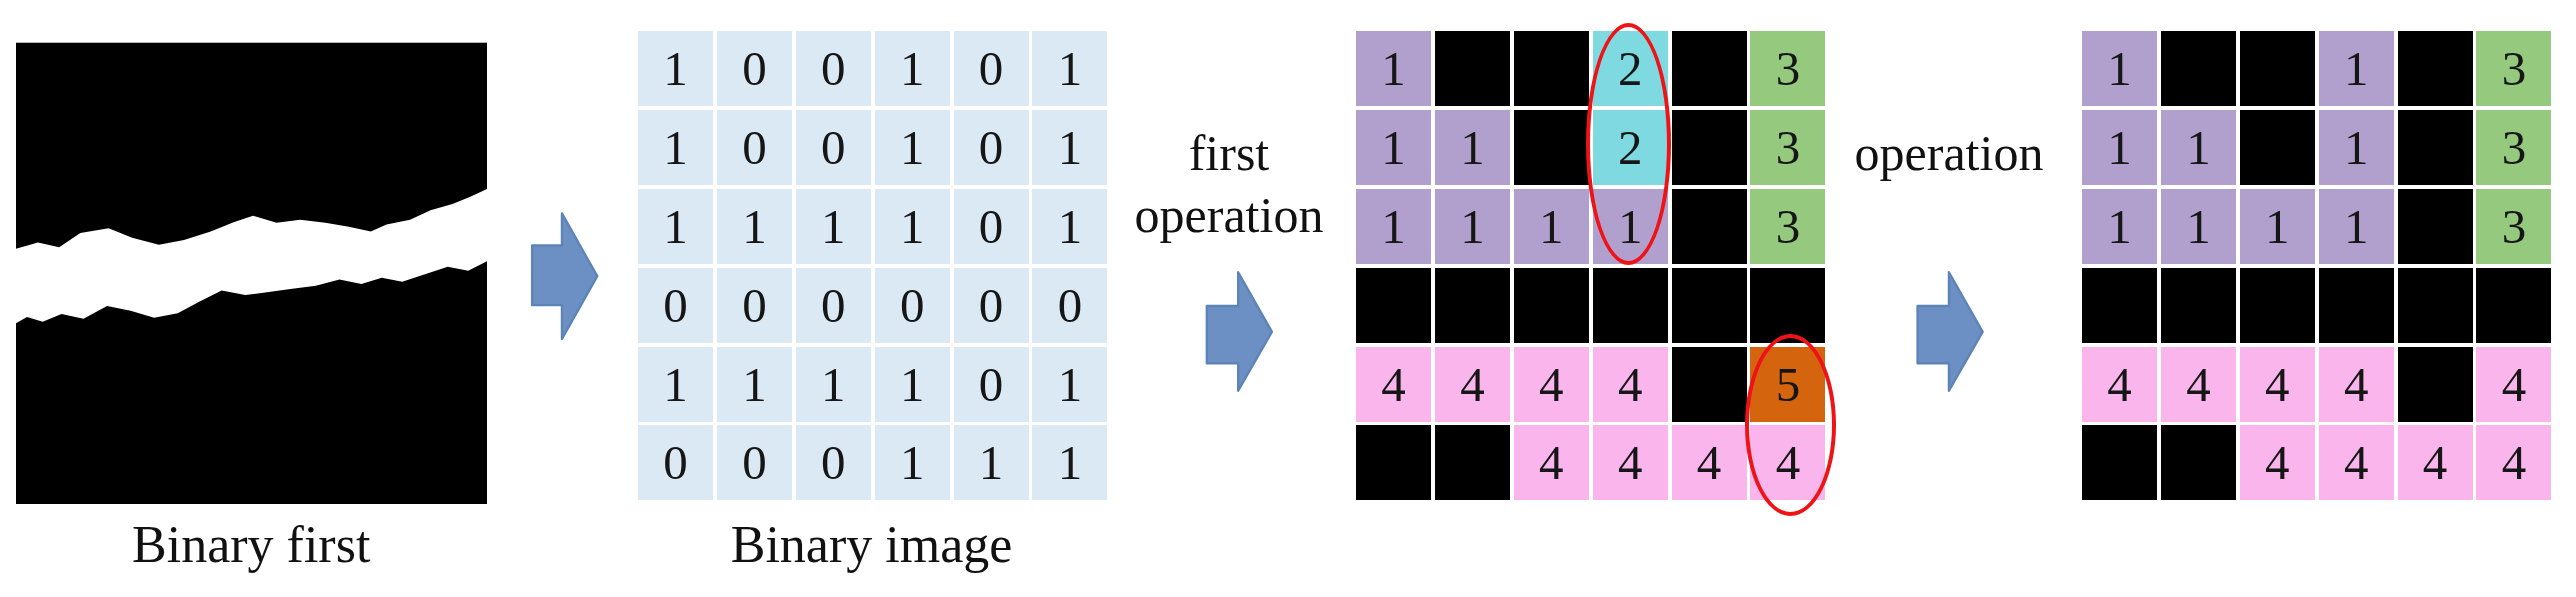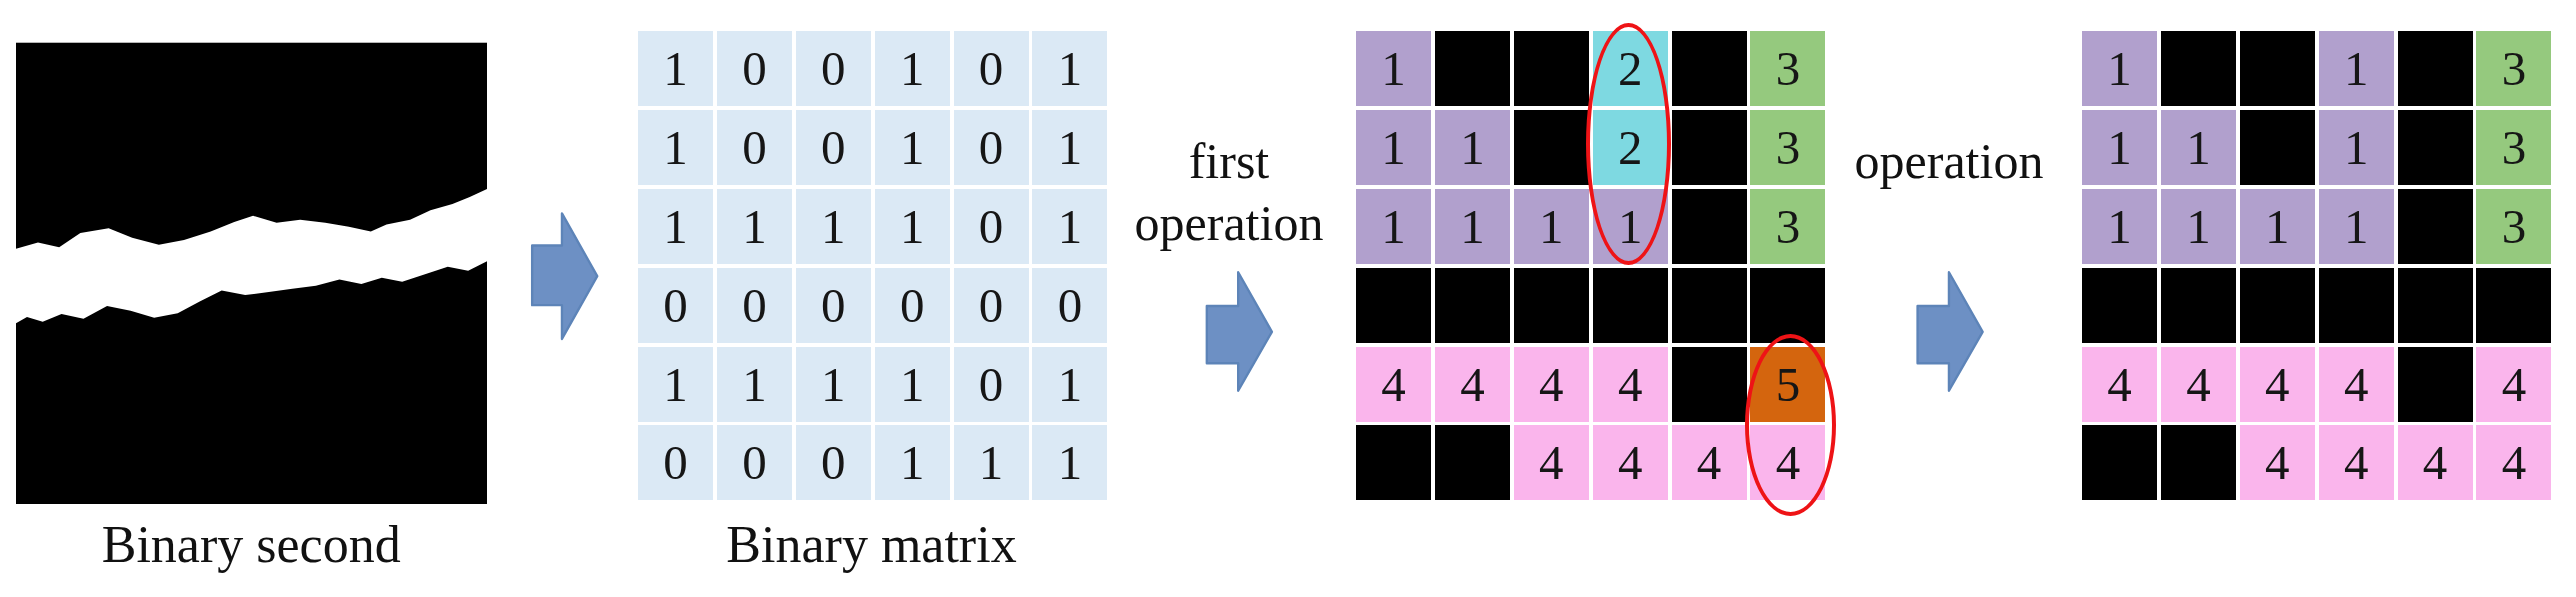--- a/index.html
+++ b/index.html
@@ -51,21 +51,21 @@
     font-size: 52px;
     color: #111;
     white-space: nowrap;
   }
   #cap-img    { left: 15.7px;  width: 471px; }
   #cap-matrix { left: 638px; width: 467px; }
 
   
   .optext {
     position: absolute;
-    top: 130px;
+    top: 122px;
     width: 330px;
     text-align: center;
     font-size: 50px;
     line-height: 62px;
     color: #111;
   }
   #op1 { left: 1064px; }
   #op2 { left: 1784px; }
 
   
@@ -95,21 +95,21 @@
 </head>
 <body>
 
 <div id="canvas">
 
   <div id="bimg">
     <svg viewBox="0 0 600 587" preserveAspectRatio="none">
       <polygon fill="#ffffff" points="0,262 28,254 55,260 82,242 118,236 148,248 182,257 214,251 248,240 278,228 302,220 332,229 362,225 394,229 424,234 452,240 472,231 502,225 528,213 556,205 578,196 600,186 600,278 576,290 550,285 522,294 492,304 466,299 440,307 412,301 382,309 352,313 322,317 292,321 262,315 234,329 206,344 176,350 146,341 116,335 86,351 58,345 34,355 14,349 0,357"></polygon>
     </svg>
   </div>
-  <div class="caption" id="cap-img">Binary second</div>
+  <div class="caption" id="cap-img">Binary first</div>
 
   <svg id="arrowsvg" viewBox="0 0 3281 761">
     <polygon points="677,313 715,313 715,272 760,352 715,432 715,389 677,389"></polygon>
     <polygon points="1537,390 1577,390 1577,347 1620,423 1577,498 1577,463 1537,463"></polygon>
     <polygon points="2443,390 2483,390 2483,347 2526,423 2483,498 2483,463 2443,463"></polygon>
   </svg>
 
   <div class="grid" id="grid-binary">
       <div class="cell" style="background: var(--blue);">1</div>
       <div class="cell" style="background: var(--blue);">0</div>
@@ -141,21 +141,21 @@
       <div class="cell" style="background: var(--blue);">1</div>
       <div class="cell" style="background: var(--blue);">0</div>
       <div class="cell" style="background: var(--blue);">1</div>
       <div class="cell" style="background: var(--blue);">0</div>
       <div class="cell" style="background: var(--blue);">0</div>
       <div class="cell" style="background: var(--blue);">0</div>
       <div class="cell" style="background: var(--blue);">1</div>
       <div class="cell" style="background: var(--blue);">1</div>
       <div class="cell" style="background: var(--blue);">1</div>
     </div>
-  <div class="caption" id="cap-matrix">Binary matrix</div>
+  <div class="caption" id="cap-matrix">Binary image</div>
 
   <div class="optext" id="op1">
     <div>first</div>
     <div>operation</div>
   </div>
 
   <div class="grid" id="grid-first">
       <div class="cell" style="background: var(--purple);">1</div>
       <div class="cell" style="background: var(--black);"></div>
       <div class="cell" style="background: var(--black);"></div>

